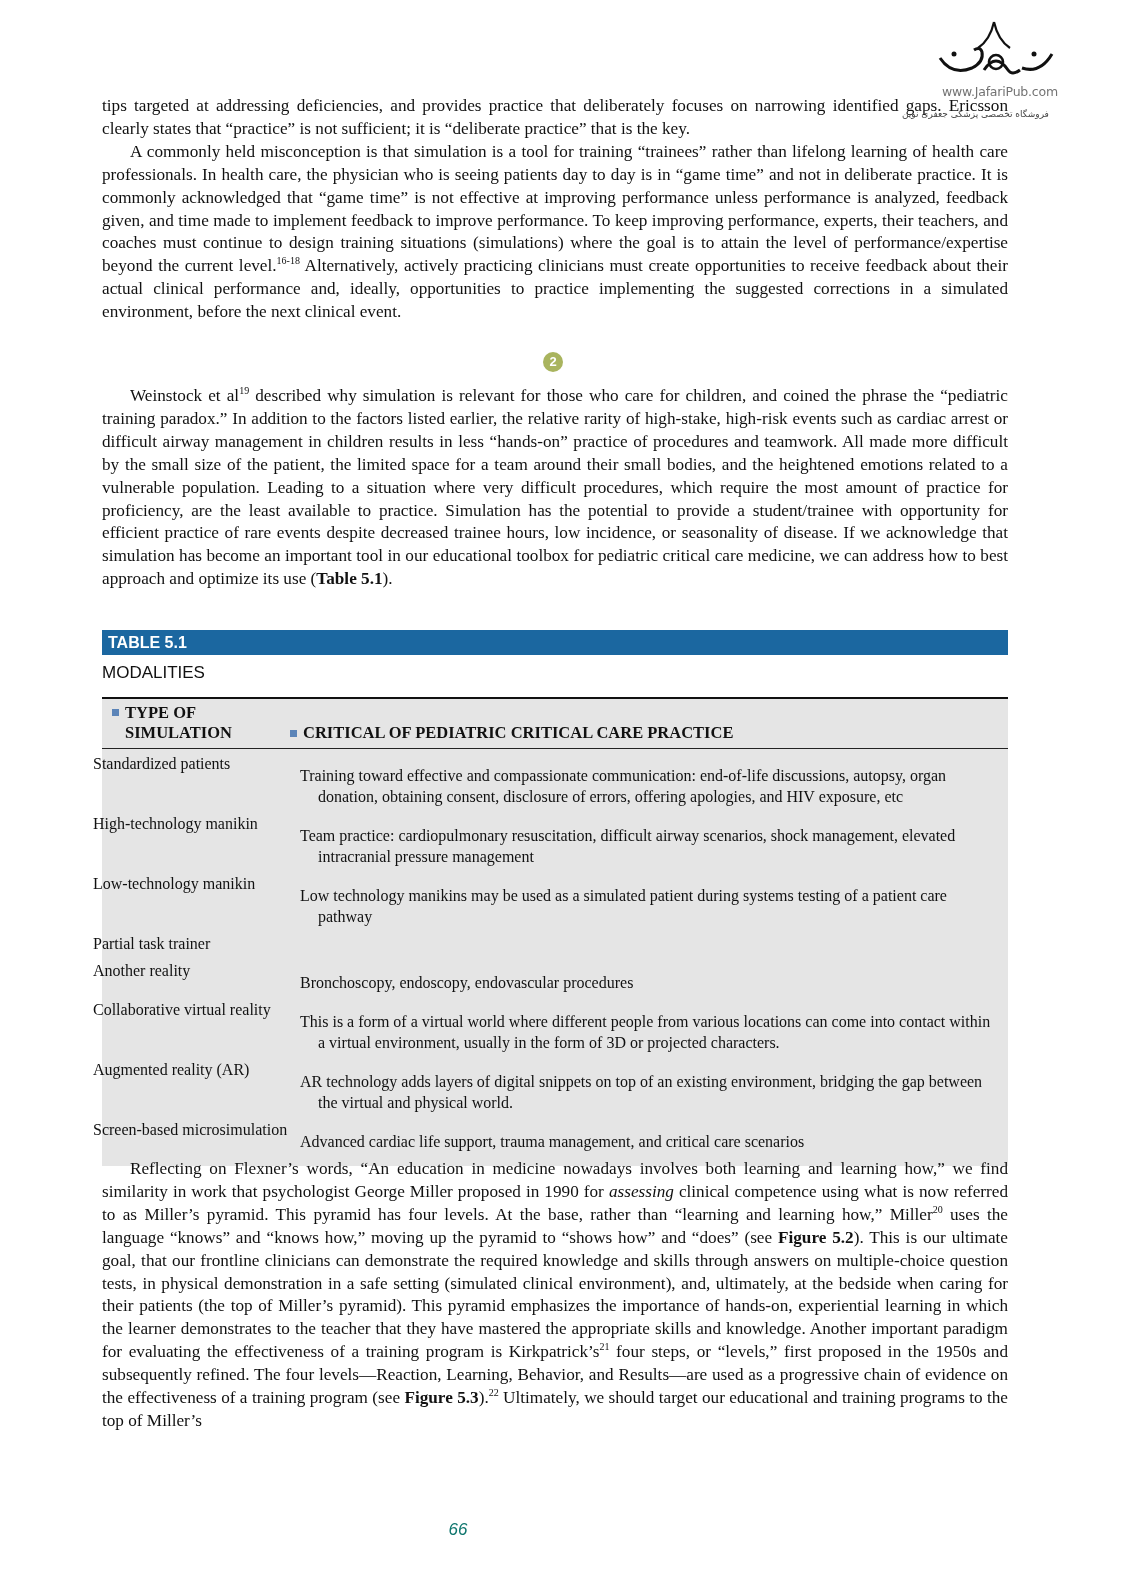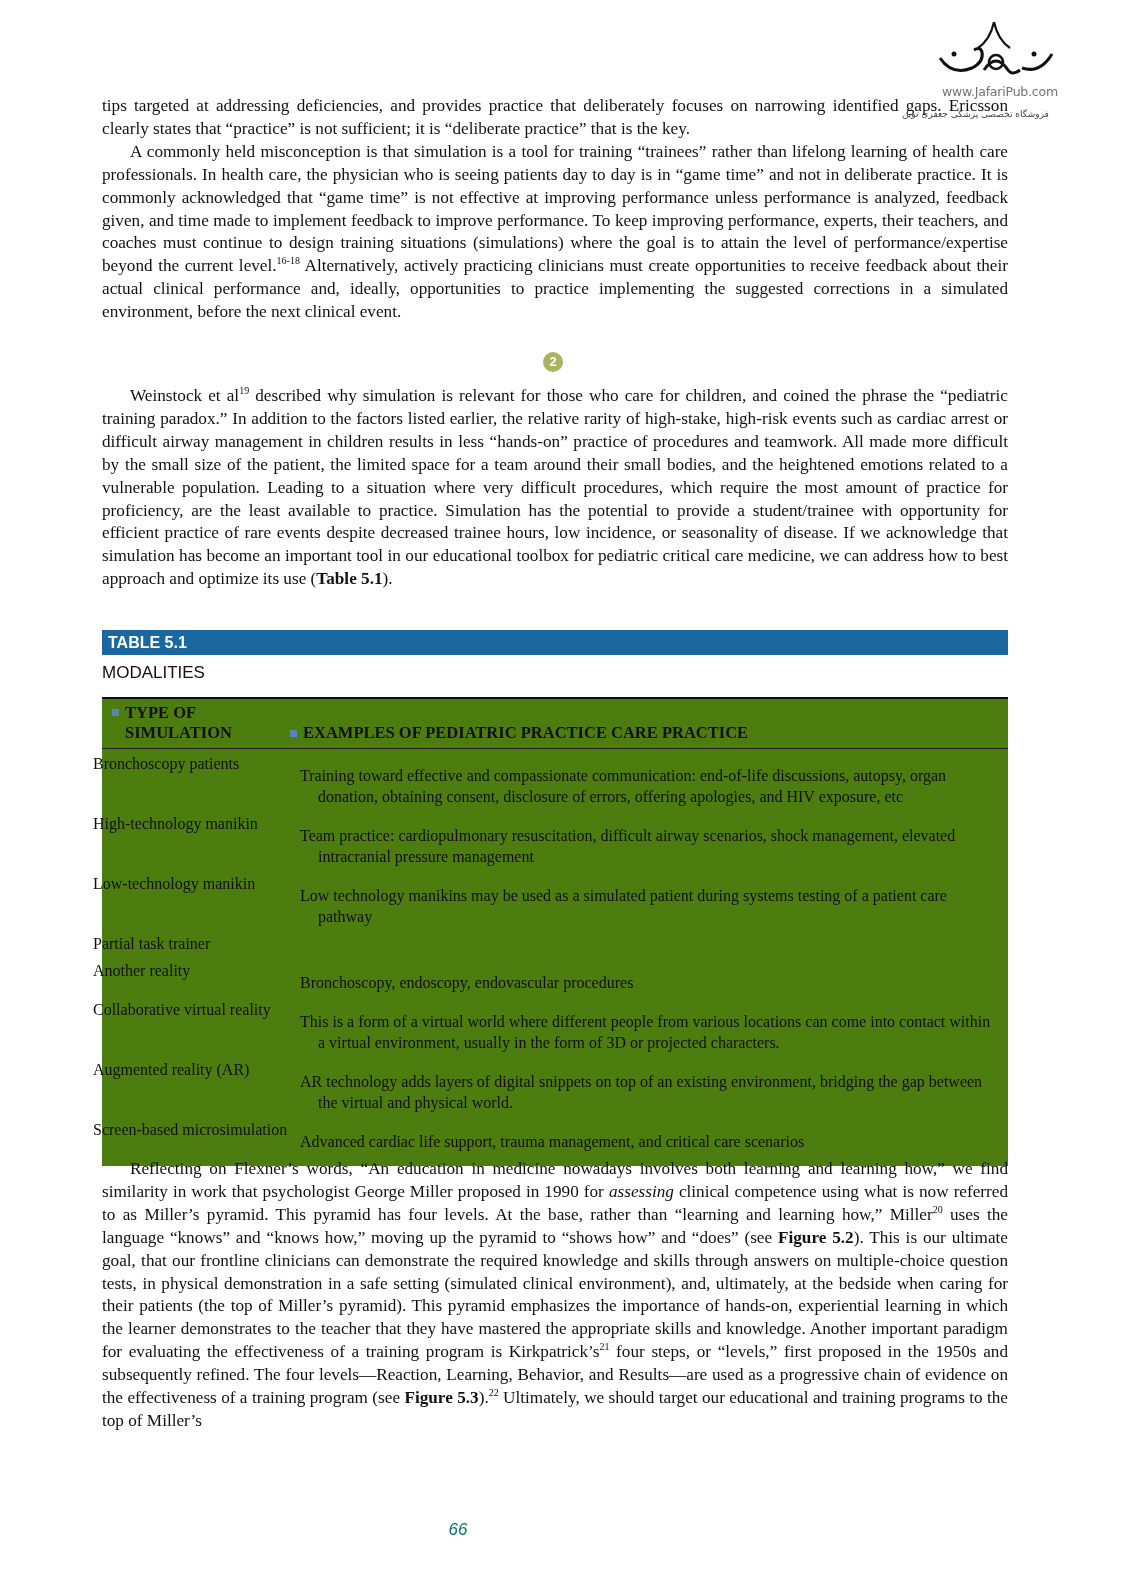--- a/index.html
+++ b/index.html
@@ -20,21 +20,21 @@
 
   #p-block-1 { top: 95px; }
   #p-block-2 { top: 385px; }
   #p-block-3 { top: 1158px; }
 
   .marker { position: absolute; left: 543px; top: 352px; width: 20px; height: 20px; border-radius: 50%; background: #a9b45e; color: #fff; font-family: "Liberation Sans", sans-serif; font-weight: bold; font-size: 13px; line-height: 20px; text-align: center; }
 
   .table-banner { position: absolute; left: 102px; top: 630px; width: 906px; height: 25px; background: #1b67a0; color: #fff; font-family: "Liberation Sans", sans-serif; font-weight: bold; font-size: 16px; line-height: 25px; padding-left: 6px; box-sizing: border-box; }
   .table-subtitle { position: absolute; left: 102px; top: 663px; font-family: "Liberation Sans", sans-serif; font-size: 17px; color: #111; text-align: center; }
 
-  .tbl { position: absolute; left: 102px; top: 697px; width: 906px; background: #4d7c0f; border-top: 2px solid #111; font-family: "Liberation Serif", serif; color: #111; }
+  .tbl { position: absolute; left: 102px; top: 697px; width: 906px; background: #e5e5e5; border-top: 2px solid #111; font-family: "Liberation Serif", serif; color: #111; }
   .tbl-head { display: flex; border-bottom: 1.5px solid #222; padding: 4px 0 5px 0; font-weight: bold; font-size: 16.5px; line-height: 20px; }
   .tbl-head .c1 { width: 188px; padding-left: 10px; box-sizing: border-box; }
   .tbl-head .c2 { flex: 1; display: flex; align-items: flex-end; }
   .hsq { display: inline-block; width: 7px; height: 7px; background: #5b84b8; margin-right: 6px; vertical-align: 3px; }
   .hcell-inner { display: flex; }
   .hcell-inner .hlabel { display: inline-block; }
 
   .tbl-body { padding: 4px 0 8px 0; }
   .trow { display: flex; font-size: 16px; line-height: 21px; margin-bottom: 6px; }
   .trow .c1 { width: 198px; padding-left: 9px; box-sizing: border-box; padding-right: 4px; }
@@ -79,26 +79,26 @@
   <div class="tbl">
     <div class="tbl-head">
       <div class="c1">
         <div class="hcell-inner">
             <span class="hsq" style="margin-top:6px;"></span>
             <span class="hlabel" style="width:120px;">TYPE OF SIMULATION</span>
           </div>
       </div>
       <div class="c2">
         <span class="hsq" style="margin-bottom:6px;"></span>
-          <span>EXAMPLES OF PEDIATRIC PRACTICE CARE PRACTICE</span>
+          <span>CRITICAL OF PEDIATRIC CRITICAL CARE PRACTICE</span>
       </div>
     </div>
     <div class="tbl-body">
       <div class="trow">
-          <div class="c1 hang">Bronchoscopy patients</div>
+          <div class="c1 hang">Standardized patients</div>
           <div class="c2 hang">Training toward effective and compassionate communication: end-of-life discussions, autopsy, organ donation, obtaining consent, disclosure of errors, offering apologies, and HIV exposure, etc</div>
         </div>
       <div class="trow">
           <div class="c1 hang">High-technology manikin</div>
           <div class="c2 hang">Team practice: cardiopulmonary resuscitation, difficult airway scenarios, shock management, elevated intracranial pressure management</div>
         </div>
       <div class="trow">
           <div class="c1 hang">Low-technology manikin</div>
           <div class="c2 hang">Low technology manikins may be used as a simulated patient during systems testing of a patient care pathway</div>
         </div>

